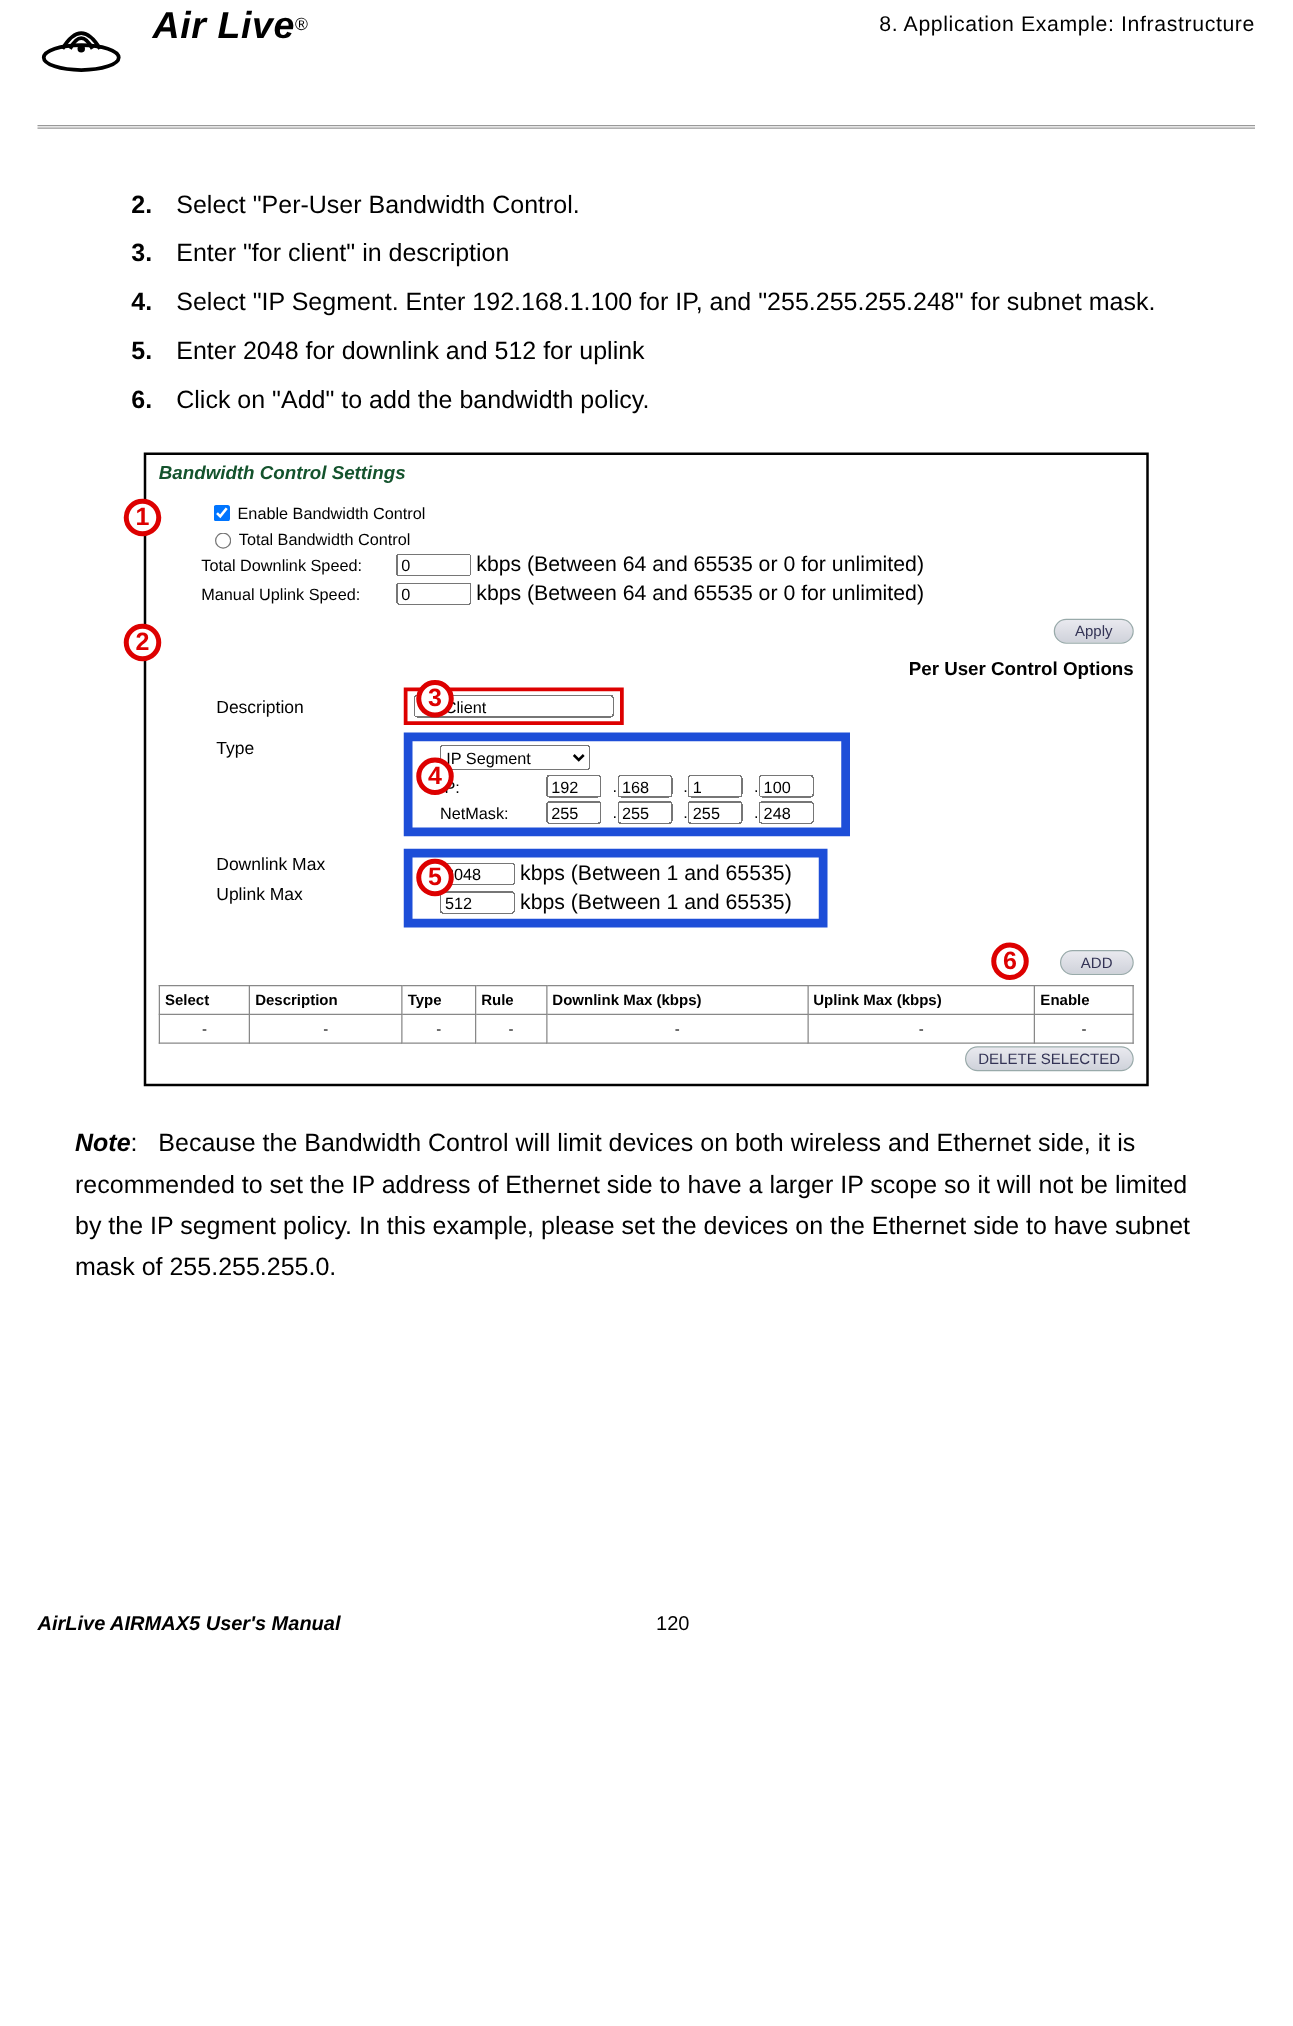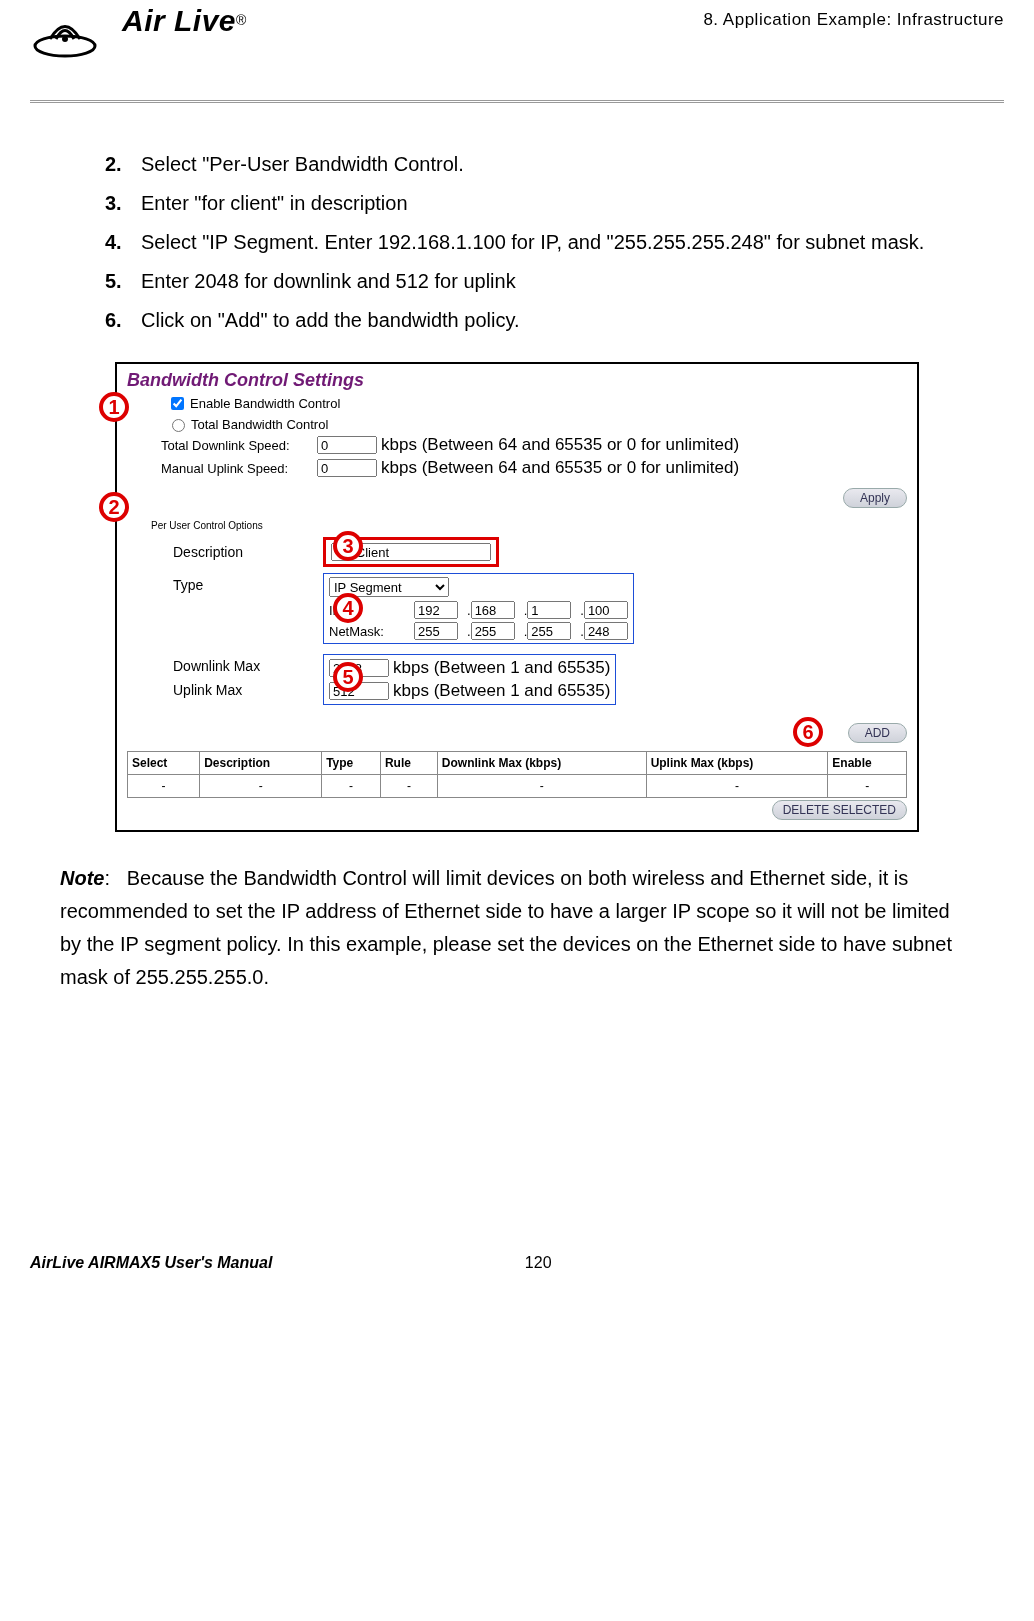--- a/index.html
+++ b/index.html
@@ -71,25 +71,25 @@
     border: 2px solid #000;
     padding: 2px;
     font-family: Verdana, Arial, sans-serif;
     position: relative;
     box-sizing: border-box;
   }
   .panel-inner {
     padding: 4px 8px 8px 8px;
   }
   .panel-title {
-    color: #701a75;
-    font-weight: bold;
-    font-size: 18px;
+    color: #14532d;
+    font-weight: bold;
+    font-size: 15px;
     font-style: italic;
-    margin-bottom: 3px;
+    margin-bottom: 14px;
   }
   .panel-body {
     font-size: 13px;
     color: #000;
     position: relative;
   }
   .ctrl-row {
     display: flex;
     align-items: center;
     margin: 3px 0;
@@ -135,23 +135,24 @@
     cursor: pointer;
   }
   .pill-btn-wide {
     padding: 2px 10px;
   }
   .right-align {
     text-align: right;
     margin-top: 10px;
   }
   .sub-heading {
-    font-weight: normal;
-    font-size: 10px;
+    font-weight: bold;
+    font-size: 15px;
     margin: 12px 0 6px 24px;
+    text-align: right;
   }
   .opts {
     margin-left: 46px;
   }
   .opt-row {
     display: flex;
     align-items: center;
     margin: 6px 0;
     position: relative;
   }
@@ -164,22 +165,22 @@
     height: 20px;
     font-size: 13px;
   }
   .red-box {
     border: 3px solid #d00;
     padding: 3px 5px;
     display: inline-block;
   }
   .red-box-wide {
     display: inline-block;
-    border: 1px solid #1d4ed8;
-    padding: 3px 5px;
+    border: 7px solid #1d4ed8;
+    padding: 3px 22px;
   }
   .ip-grid {
     display: grid;
     grid-template-columns: 76px repeat(4, auto);
     align-items: center;
     gap: 3px 9px;
     font-size: 13px;
   }
   .badge {
     position: absolute;

